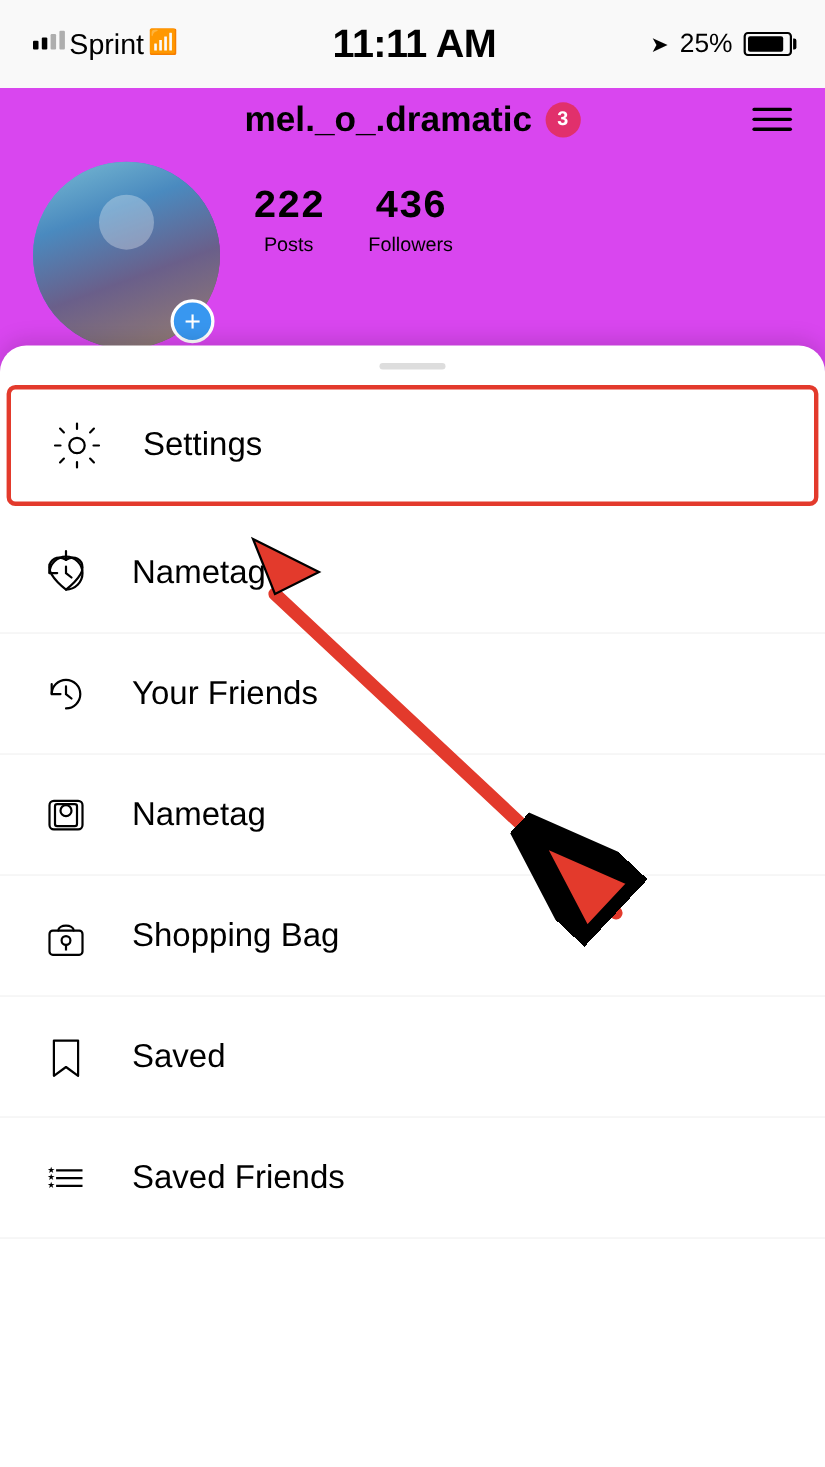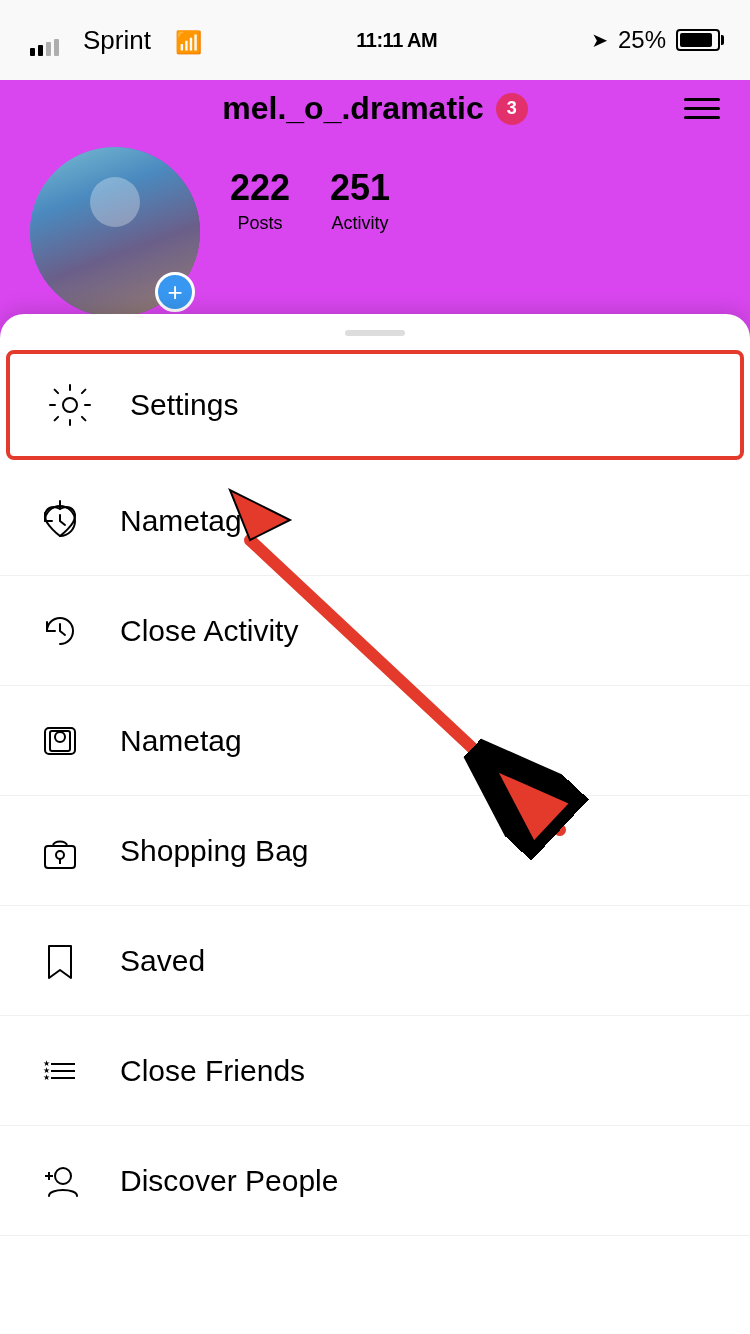--- a/index.html
+++ b/index.html
@@ -20,22 +20,22 @@
       height: 80px;
       background: #f9f9f9;
       display: flex;
       align-items: center;
       justify-content: space-between;
       padding: 0 30px;
     }
 
     .status-left {
       display: flex;
-      align-items: flex-end;
-      gap: 24px;
+      align-items: flex-start;
+      gap: 4px;
       font-size: 26px;
       font-weight: 600;
     }
 
     .signal-bars {
       display: flex;
       align-items: flex-end;
       gap: 3px;
       height: 20px;
     }
@@ -52,21 +52,21 @@
     .wifi-icon {
       font-size: 22px;
     }
 
     .carrier-name {
       font-size: 26px;
       font-weight: 500;
     }
 
     .status-center {
-      font-size: 20px;
+      font-size: 36px;
       font-weight: 600;
       letter-spacing: -0.5px;
     }
 
     .status-right {
       display: flex;
       align-items: center;
       gap: 10px;
       font-size: 24px;
       font-weight: 500;
@@ -228,20 +228,21 @@
       display: flex;
       flex-direction: column;
       align-items: center;
       gap: 4px;
     }
 
     .stat-number {
       font-size: 36px;
       font-weight: 600;
       color: #000;
+      font-family: Liberation Mono, monospace;
     }
 
     .stat-label {
       font-size: 18px;
       color: #000;
     }
 
     
     .bottom-sheet {
       position: absolute;
@@ -361,22 +362,22 @@
       </div>
       <div class="add-btn">+</div>
     </div>
 
     <div class="stats-container">
       <div class="stat-item">
         <span class="stat-number">222</span>
         <span class="stat-label">Posts</span>
       </div>
       <div class="stat-item">
-        <span class="stat-number">251</span>
-        <span class="stat-label">Activity</span>
+        <span class="stat-number">436</span>
+        <span class="stat-label">Followers</span>
       </div>
     </div>
   </div>
 </div>
 
 <div class="bottom-sheet">
   <div class="sheet-handle">
     <div class="sheet-handle-bar"></div>
   </div>
 
@@ -408,21 +409,21 @@
   </div>
 
   <div class="menu-item">
     <div class="menu-item-icon" style="position:relative;">
       <svg width="46" height="46" viewBox="0 0 46 46" stroke-width="2.5">
         <path d="M10 23 A13 13 0 1 1 23 36" stroke-linecap="round" fill="none"></path>
         <path d="M10 23 L10 14 M10 23 L18 23" stroke-linecap="round"></path>
         <path d="M23 16 L23 23 L28 27" stroke-linecap="round"></path>
       </svg>
     </div>
-    <span class="menu-item-label">Close Activity</span>
+    <span class="menu-item-label">Your Friends</span>
   </div>
 
   <div class="menu-item">
     <div class="menu-item-icon">
       <svg width="46" height="46" viewBox="0 0 46 46" stroke-width="2.5">
         <rect x="8" y="10" width="30" height="26" rx="4" ry="4"></rect>
         <circle cx="23" cy="19" r="5"></circle>
         <rect x="16" y="15" width="14" height="10" rx="1" fill="none" stroke="none"></rect>
 
         <rect x="13" y="13" width="20" height="20" rx="2"></rect>
@@ -456,34 +457,23 @@
     <div class="menu-item-icon">
       <svg width="46" height="46" viewBox="0 0 46 46" stroke-width="2.5">
         <line x1="14" y1="16" x2="38" y2="16"></line>
         <line x1="14" y1="23" x2="38" y2="23"></line>
         <line x1="14" y1="30" x2="38" y2="30"></line>
         <text x="6" y="18" font-size="8" fill="#000" stroke="none" font-family="Arial">★</text>
         <text x="6" y="25" font-size="8" fill="#000" stroke="none" font-family="Arial">★</text>
         <text x="6" y="32" font-size="8" fill="#000" stroke="none" font-family="Arial">★</text>
       </svg>
     </div>
-    <span class="menu-item-label">Close Friends</span>
-  </div>
-
-  <div class="menu-item">
-    <div class="menu-item-icon">
-      <svg width="46" height="46" viewBox="0 0 46 46" stroke-width="2.5">
-        <circle cx="26" cy="18" r="8"></circle>
-        <path d="M12 38 C12 30 40 30 40 38" stroke-linecap="round"></path>
-        <line x1="8" y1="18" x2="16" y2="18"></line>
-        <line x1="12" y1="14" x2="12" y2="22"></line>
-      </svg>
-    </div>
-    <span class="menu-item-label">Discover People</span>
-  </div>
+    <span class="menu-item-label">Saved Friends</span>
+  </div>
+
 </div>
 
 <div class="arrow-overlay">
   <svg width="400" height="500" viewBox="0 0 400 500">
 
     <defs>
       <marker id="arrowhead" markerWidth="10" markerHeight="7" refX="0" refY="3.5" orient="auto">
         <polygon points="0 0, 10 3.5, 0 7" fill="#e33a2c"></polygon>
       </marker>
     </defs>

